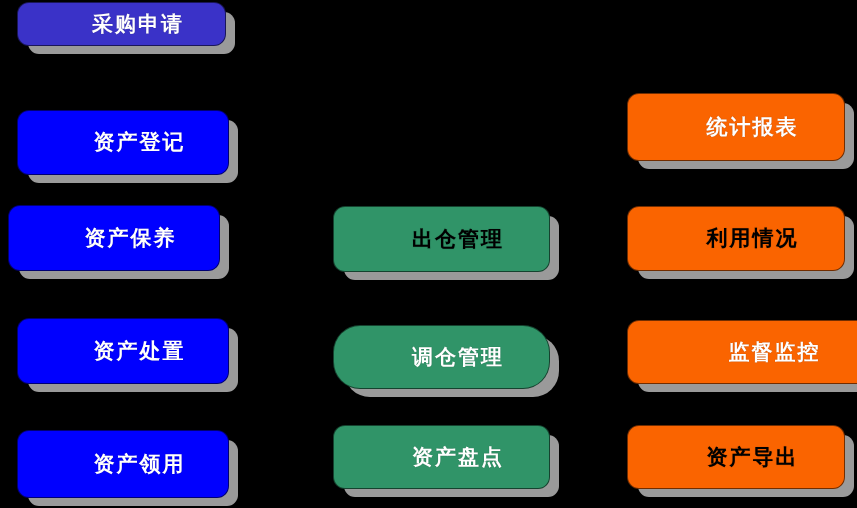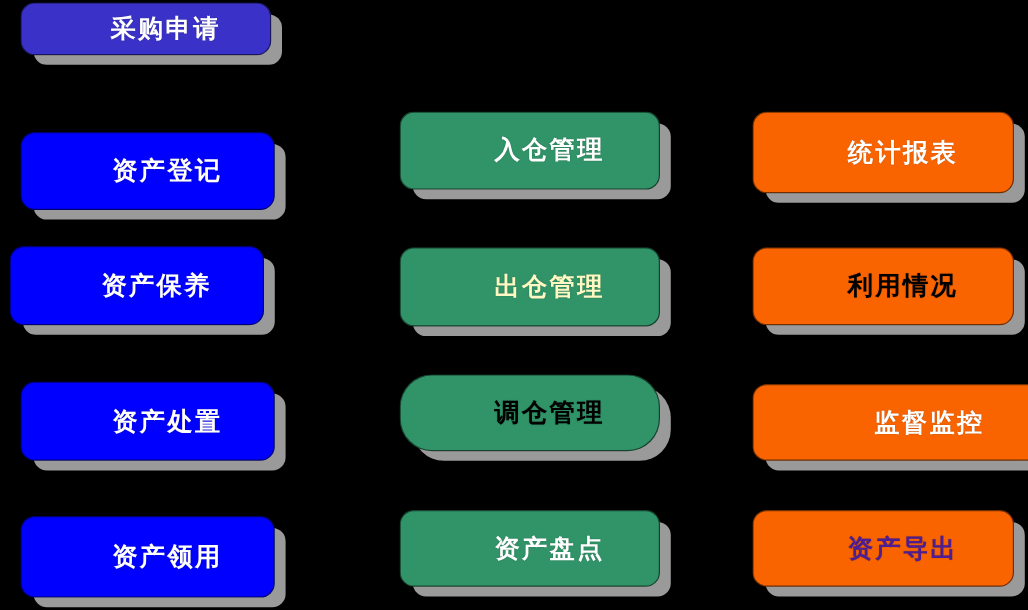--- a/index.html
+++ b/index.html
@@ -62,40 +62,37 @@
         <span class="node-label">资产保养</span>
       </div>
       <div class="node c-blue" style="pointer-events: auto; left: 17px; top: 318px; width: 212px; height: 66px; background: rgb(0, 0, 255); color: rgb(255, 255, 255); box-shadow: rgb(154, 154, 154) 10px 9px 0px -1px;">
         <span class="node-label">资产处置</span>
       </div>
       <div class="node c-blue" style="pointer-events: auto; left: 17px; top: 430px; width: 212px; height: 68px; background: rgb(0, 0, 255); color: rgb(255, 255, 255); box-shadow: rgb(154, 154, 154) 10px 9px 0px -1px;">
         <span class="node-label">资产领用</span>
       </div>
     </div>
     <div style="position: absolute; left: 0px; top: 0px; width: 100%; height: 100%; pointer-events: none;">
-      <div class="node c-green" style="pointer-events: auto; left: 333px; top: 93px; width: 217px; height: 65px; background: rgb(48, 148, 104); color: rgb(255, 255, 255); box-shadow: rgb(154, 154, 154) 10px 9px 0px -1px;">
-        <span class="node-label">入仓管理</span>
-      </div>
-      <div class="node c-green" style="pointer-events: auto; left: 333px; top: 206px; width: 217px; height: 66px; background: rgb(48, 148, 104); color: #fef9c3; box-shadow: rgb(154, 154, 154) 10px 9px 0px -1px;">
+      <div class="node c-green" style="pointer-events: auto; left: 333px; top: 206px; width: 217px; height: 66px; background: rgb(48, 148, 104); color: #000000; box-shadow: rgb(154, 154, 154) 10px 9px 0px -1px;">
         <span class="node-label">出仓管理</span>
       </div>
-      <div class="node c-green" style="pointer-events: auto; left: 333px; top: 312px; width: 217px; height: 64px; background: rgb(48, 148, 104); color: #000000; box-shadow: rgb(154, 154, 154) 10px 9px 0px -1px; border-radius: 27px;">
+      <div class="node c-green" style="pointer-events: auto; left: 333px; top: 325px; width: 217px; height: 64px; background: rgb(48, 148, 104); color: #ffffff; box-shadow: rgb(154, 154, 154) 10px 9px 0px -1px; border-radius: 27px;">
         <span class="node-label">调仓管理</span>
       </div>
       <div class="node c-green" style="pointer-events: auto; left: 333px; top: 425px; width: 217px; height: 64px; background: rgb(48, 148, 104); color: rgb(255, 255, 255); box-shadow: rgb(154, 154, 154) 10px 9px 0px -1px;">
         <span class="node-label">资产盘点</span>
       </div>
     </div>
     <div style="position: absolute; left: 0px; top: 0px; width: 100%; height: 100%; pointer-events: none;">
       <div class="node c-orange" style="pointer-events: auto; left: 627px; top: 93px; width: 218px; height: 68px; background: rgb(250, 100, 0); color: rgb(255, 255, 255); box-shadow: rgb(154, 154, 154) 10px 9px 0px -1px;">
         <span class="node-label">统计报表</span>
       </div>
       <div class="node c-orange" style="pointer-events: auto; left: 627px; top: 206px; width: 218px; height: 65px; background: rgb(250, 100, 0); color: #000000; box-shadow: rgb(154, 154, 154) 10px 9px 0px -1px;">
         <span class="node-label">利用情况</span>
       </div>
       <div class="node c-orange" style="pointer-events: auto; left: 627px; top: 320px; width: 262px; height: 64px; background: rgb(250, 100, 0); color: rgb(255, 255, 255); box-shadow: rgb(154, 154, 154) 10px 9px 0px -1px;">
         <span class="node-label">监督监控</span>
       </div>
-      <div class="node c-orange" style="pointer-events: auto; left: 627px; top: 425px; width: 218px; height: 64px; background: rgb(250, 100, 0); color: #4c1d95; box-shadow: rgb(154, 154, 154) 10px 9px 0px -1px;">
+      <div class="node c-orange" style="pointer-events: auto; left: 627px; top: 425px; width: 218px; height: 64px; background: rgb(250, 100, 0); color: #000000; box-shadow: rgb(154, 154, 154) 10px 9px 0px -1px;">
         <span class="node-label">资产导出</span>
       </div>
     </div>
   </div>
 
 </body></html>

